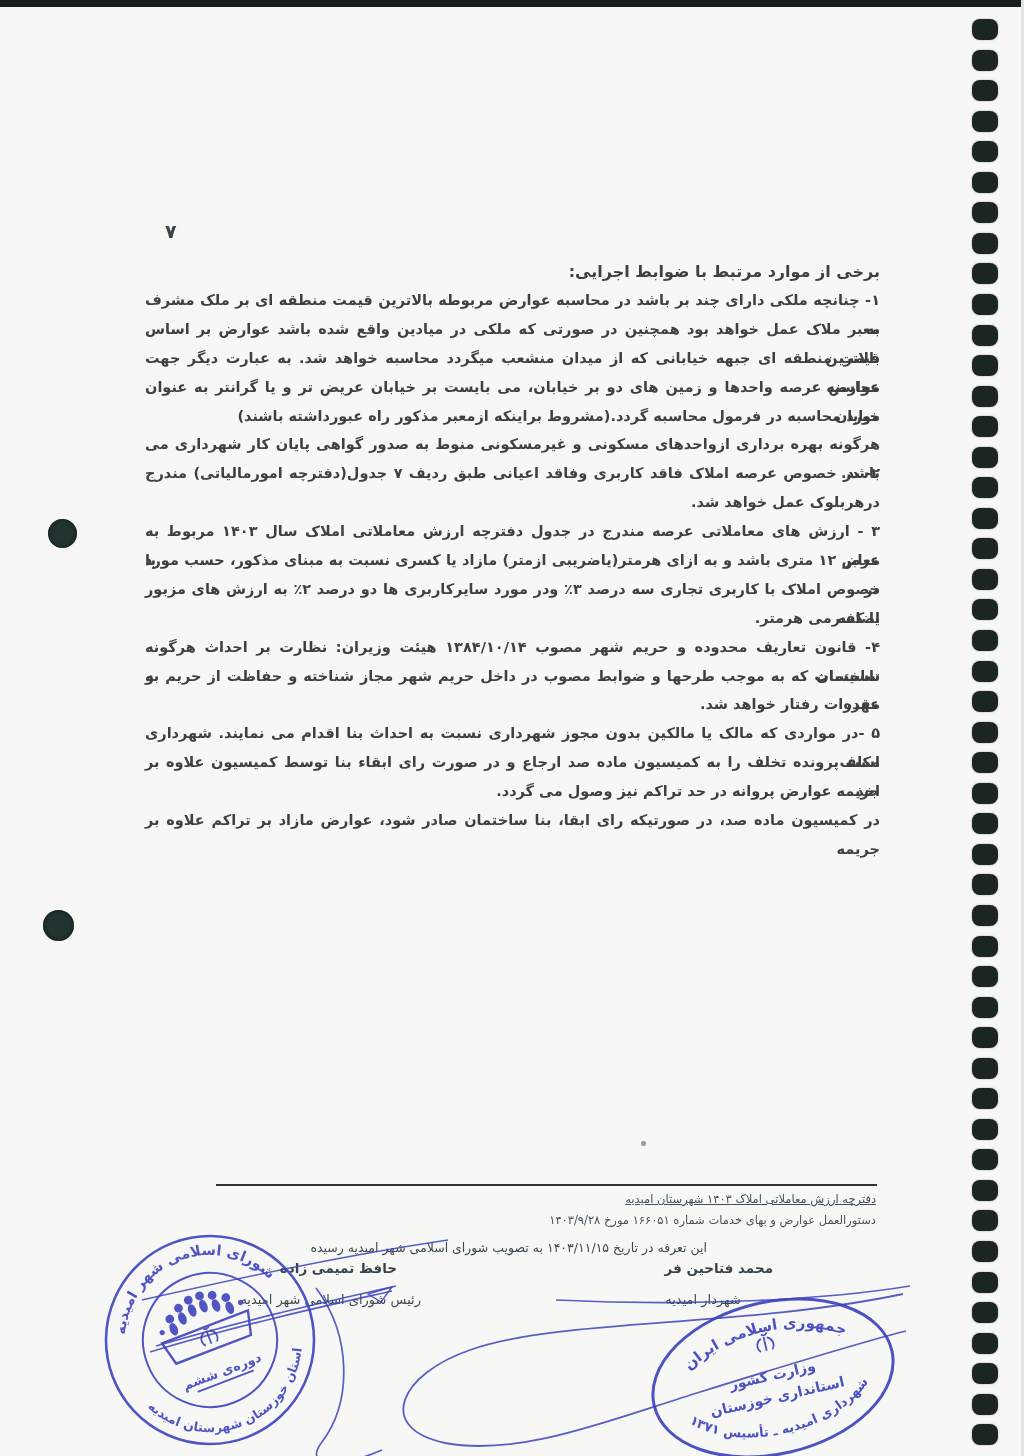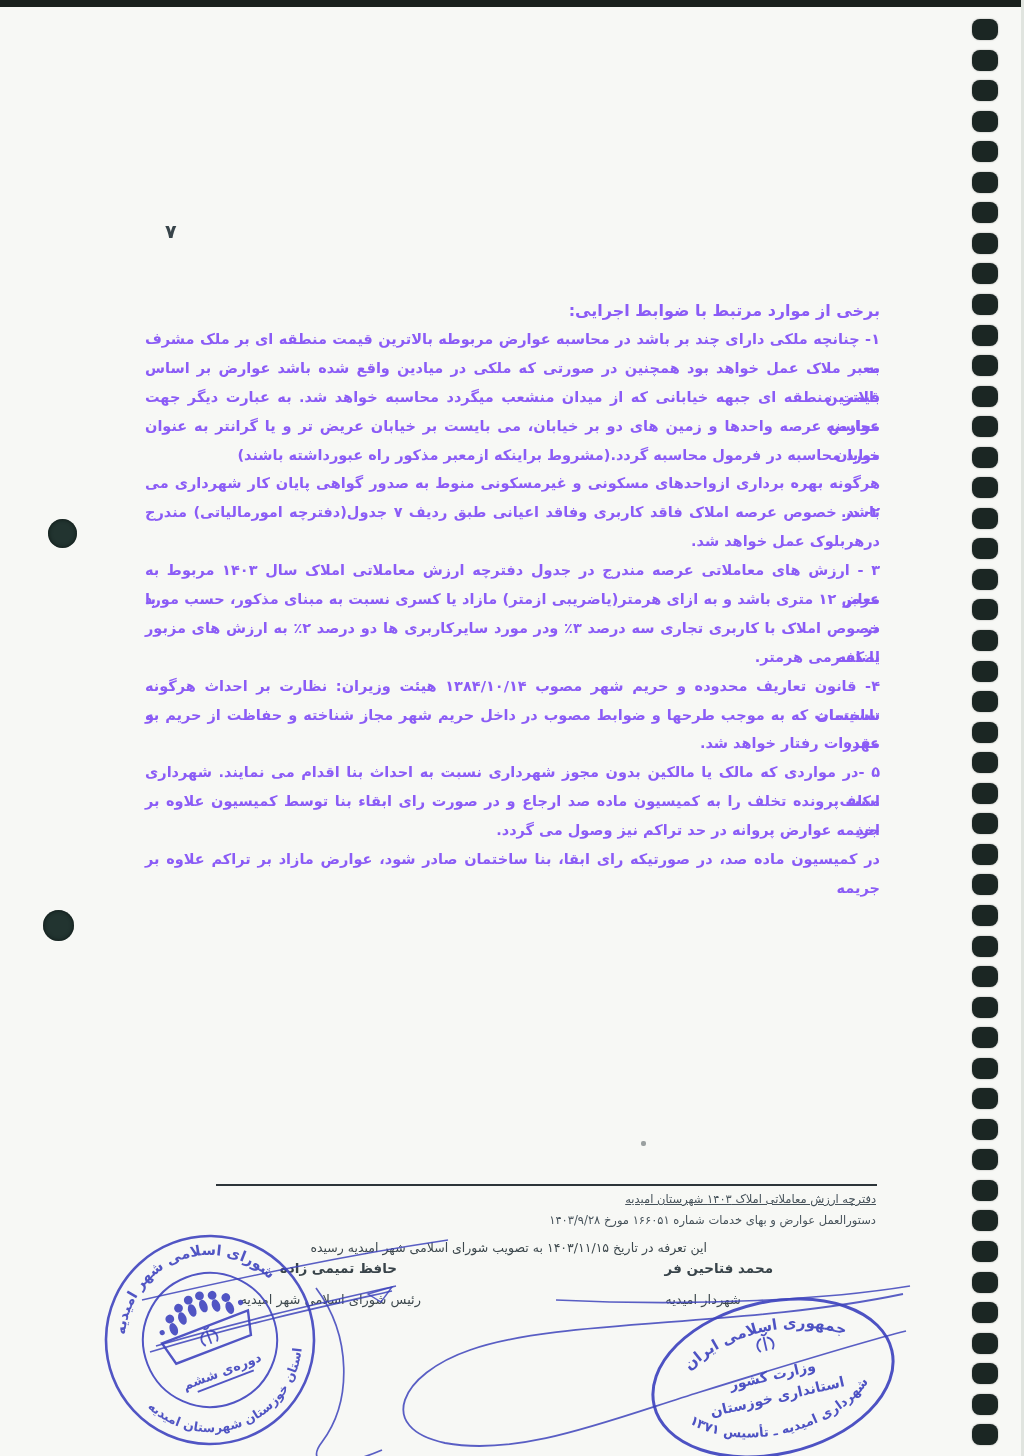--- a/index.html
+++ b/index.html
@@ -21,21 +21,21 @@
     box-shadow:inset 0 0 4px #0c1513;}
   .dot1{left:48px;top:519px;width:29px;height:29px;}
   .dot2{left:43px;top:910px;width:31px;height:31px;}
   .speck{position:absolute;left:641px;top:1141px;width:5px;height:5px;background:#9aa0a0;border-radius:2px;}
   .page-number{
     position:absolute;left:165px;top:220px;
     font-size:19px;font-weight:700;color:#38444a;direction:rtl;
   }
   .doc-body{
     position:absolute;left:145px;top:257px;width:735px;
-    direction:rtl;color:#8b5cf6;font-weight:700;font-size:14.5px;margin-top:39px;
+    direction:rtl;color:#404040;font-weight:700;font-size:14.5px;
   }
   .doc-heading{
     line-height:29px;height:29px;text-align:right;font-size:16px;
     letter-spacing:.2px;
   }
   .line{line-height:28.9px;height:28.9px;text-align:right;}
   .line.fill{text-align:justify;text-align-last:justify;}
   .footer-divider{position:absolute;left:216px;top:1184px;width:661px;height:2px;background:#2d3539;}
   .footer-ref{
     position:absolute;right:148px;direction:rtl;text-align:right;

